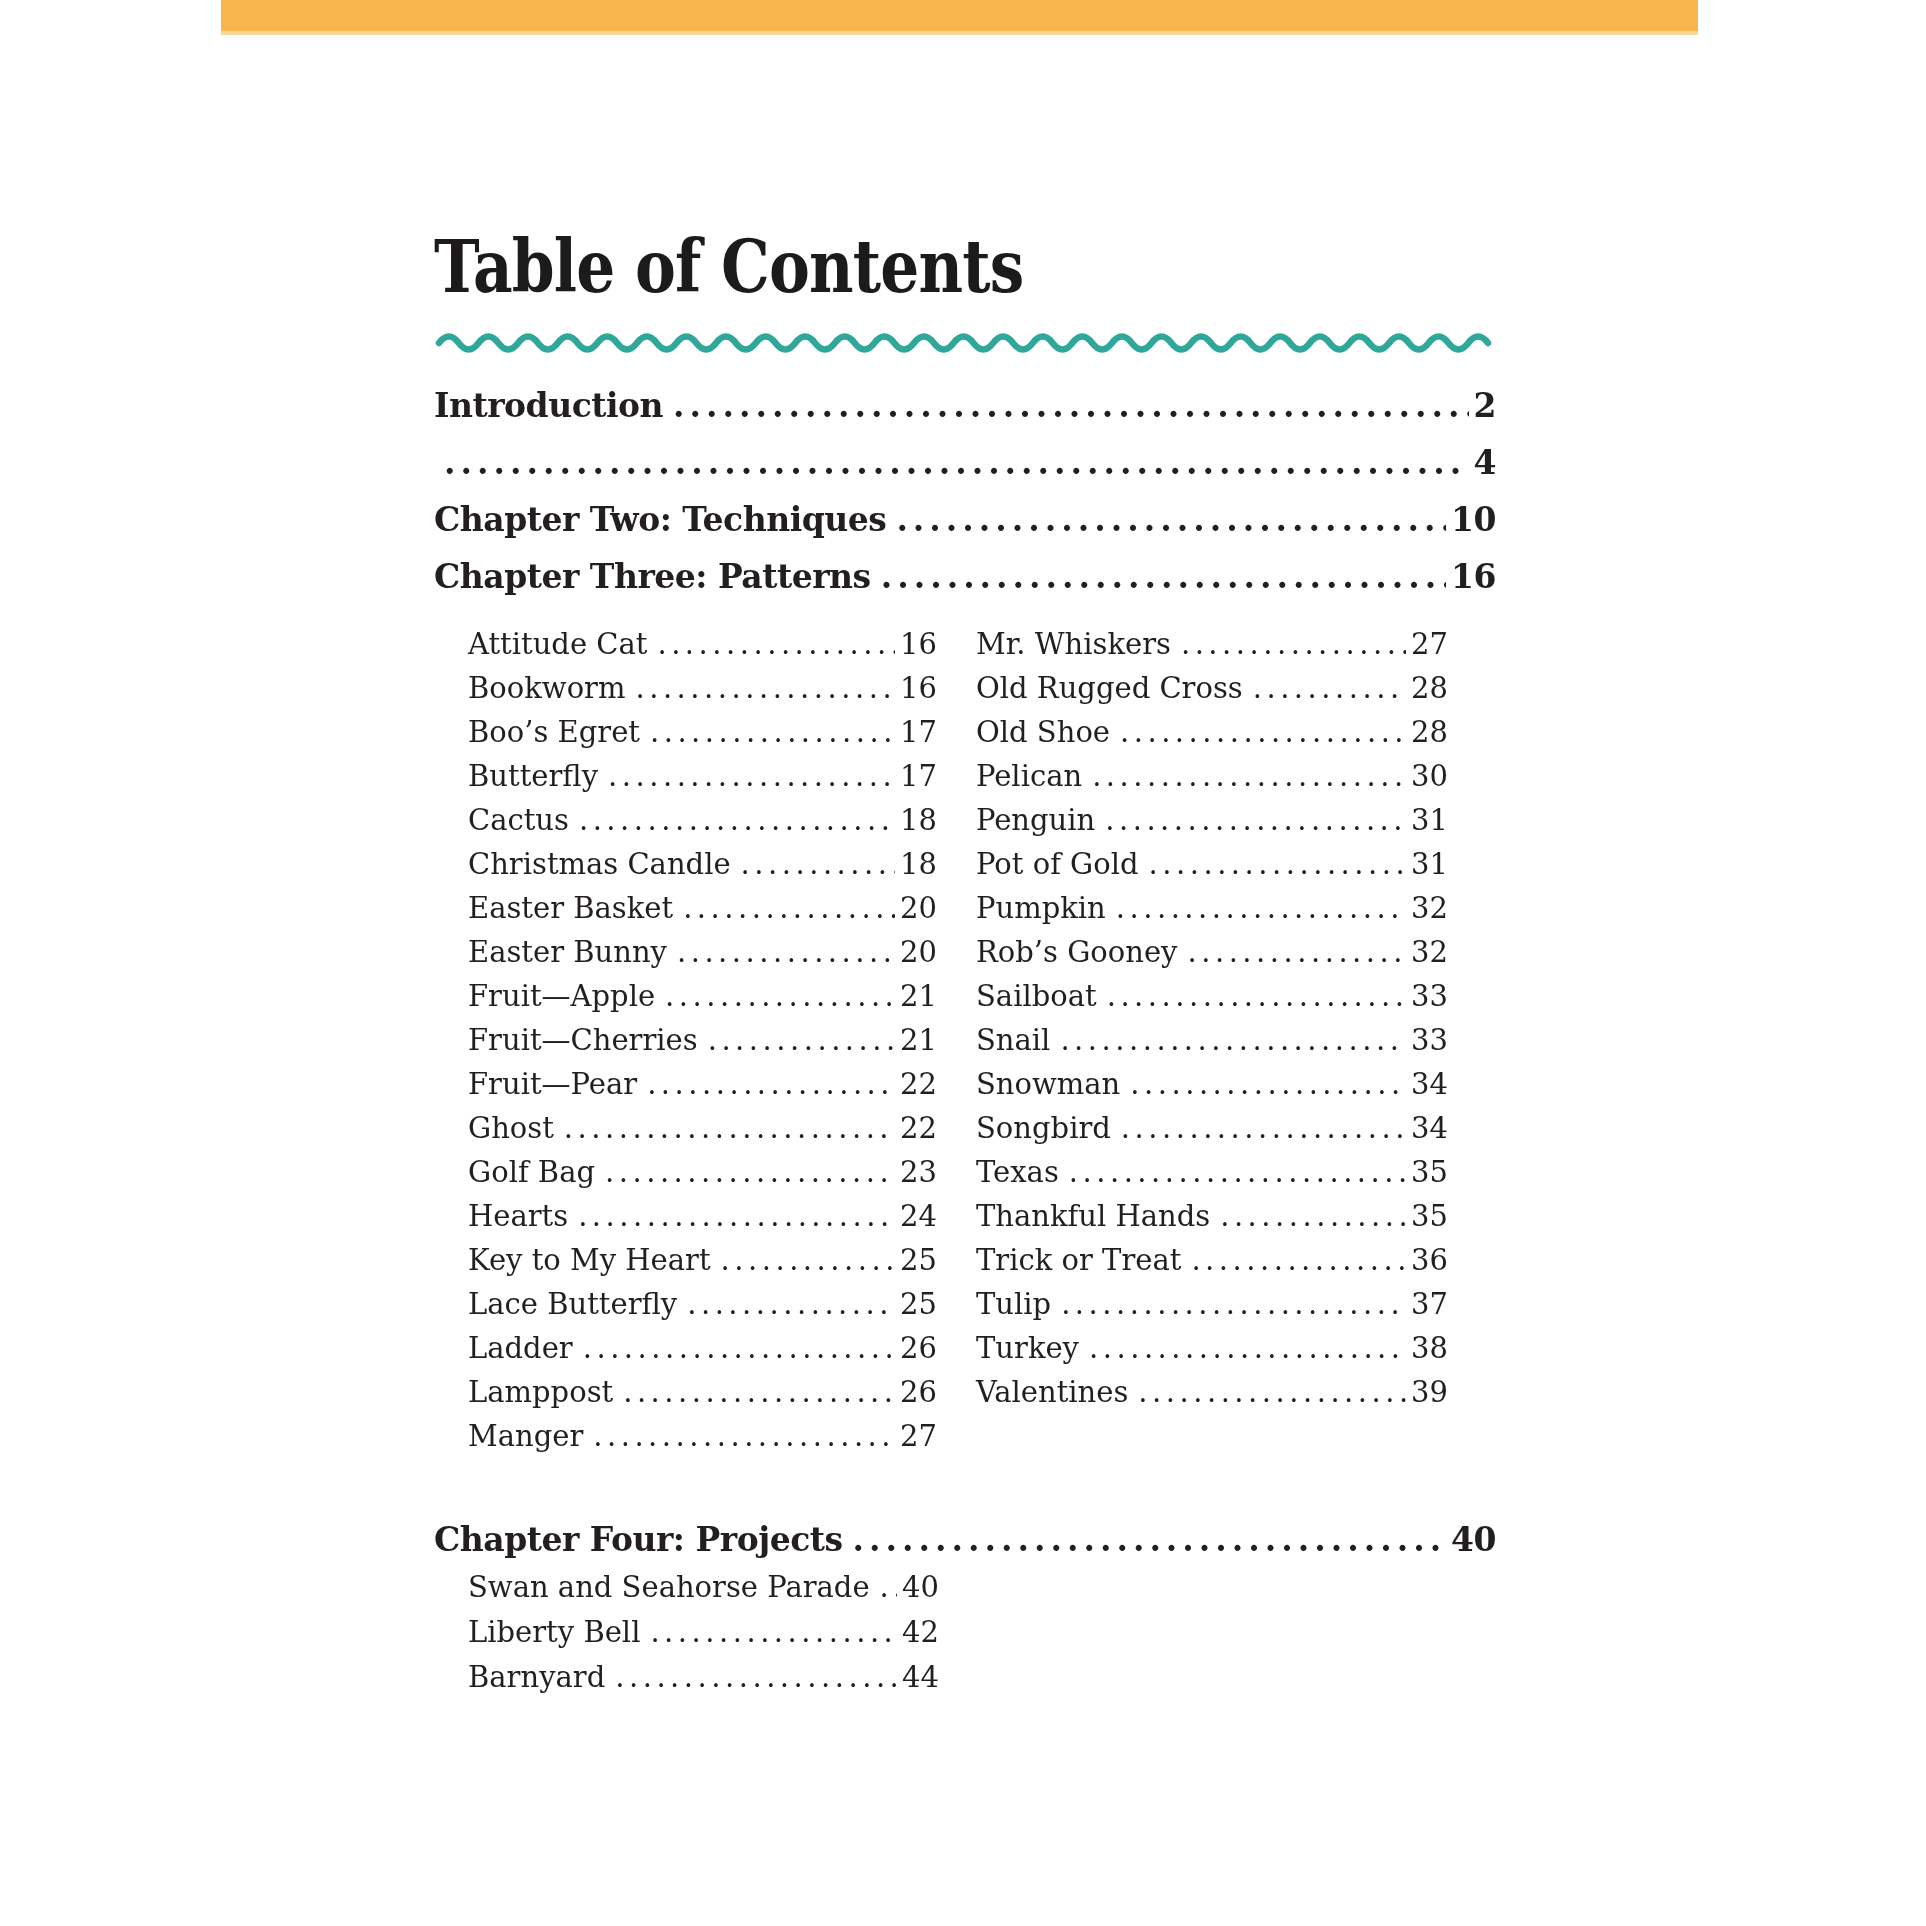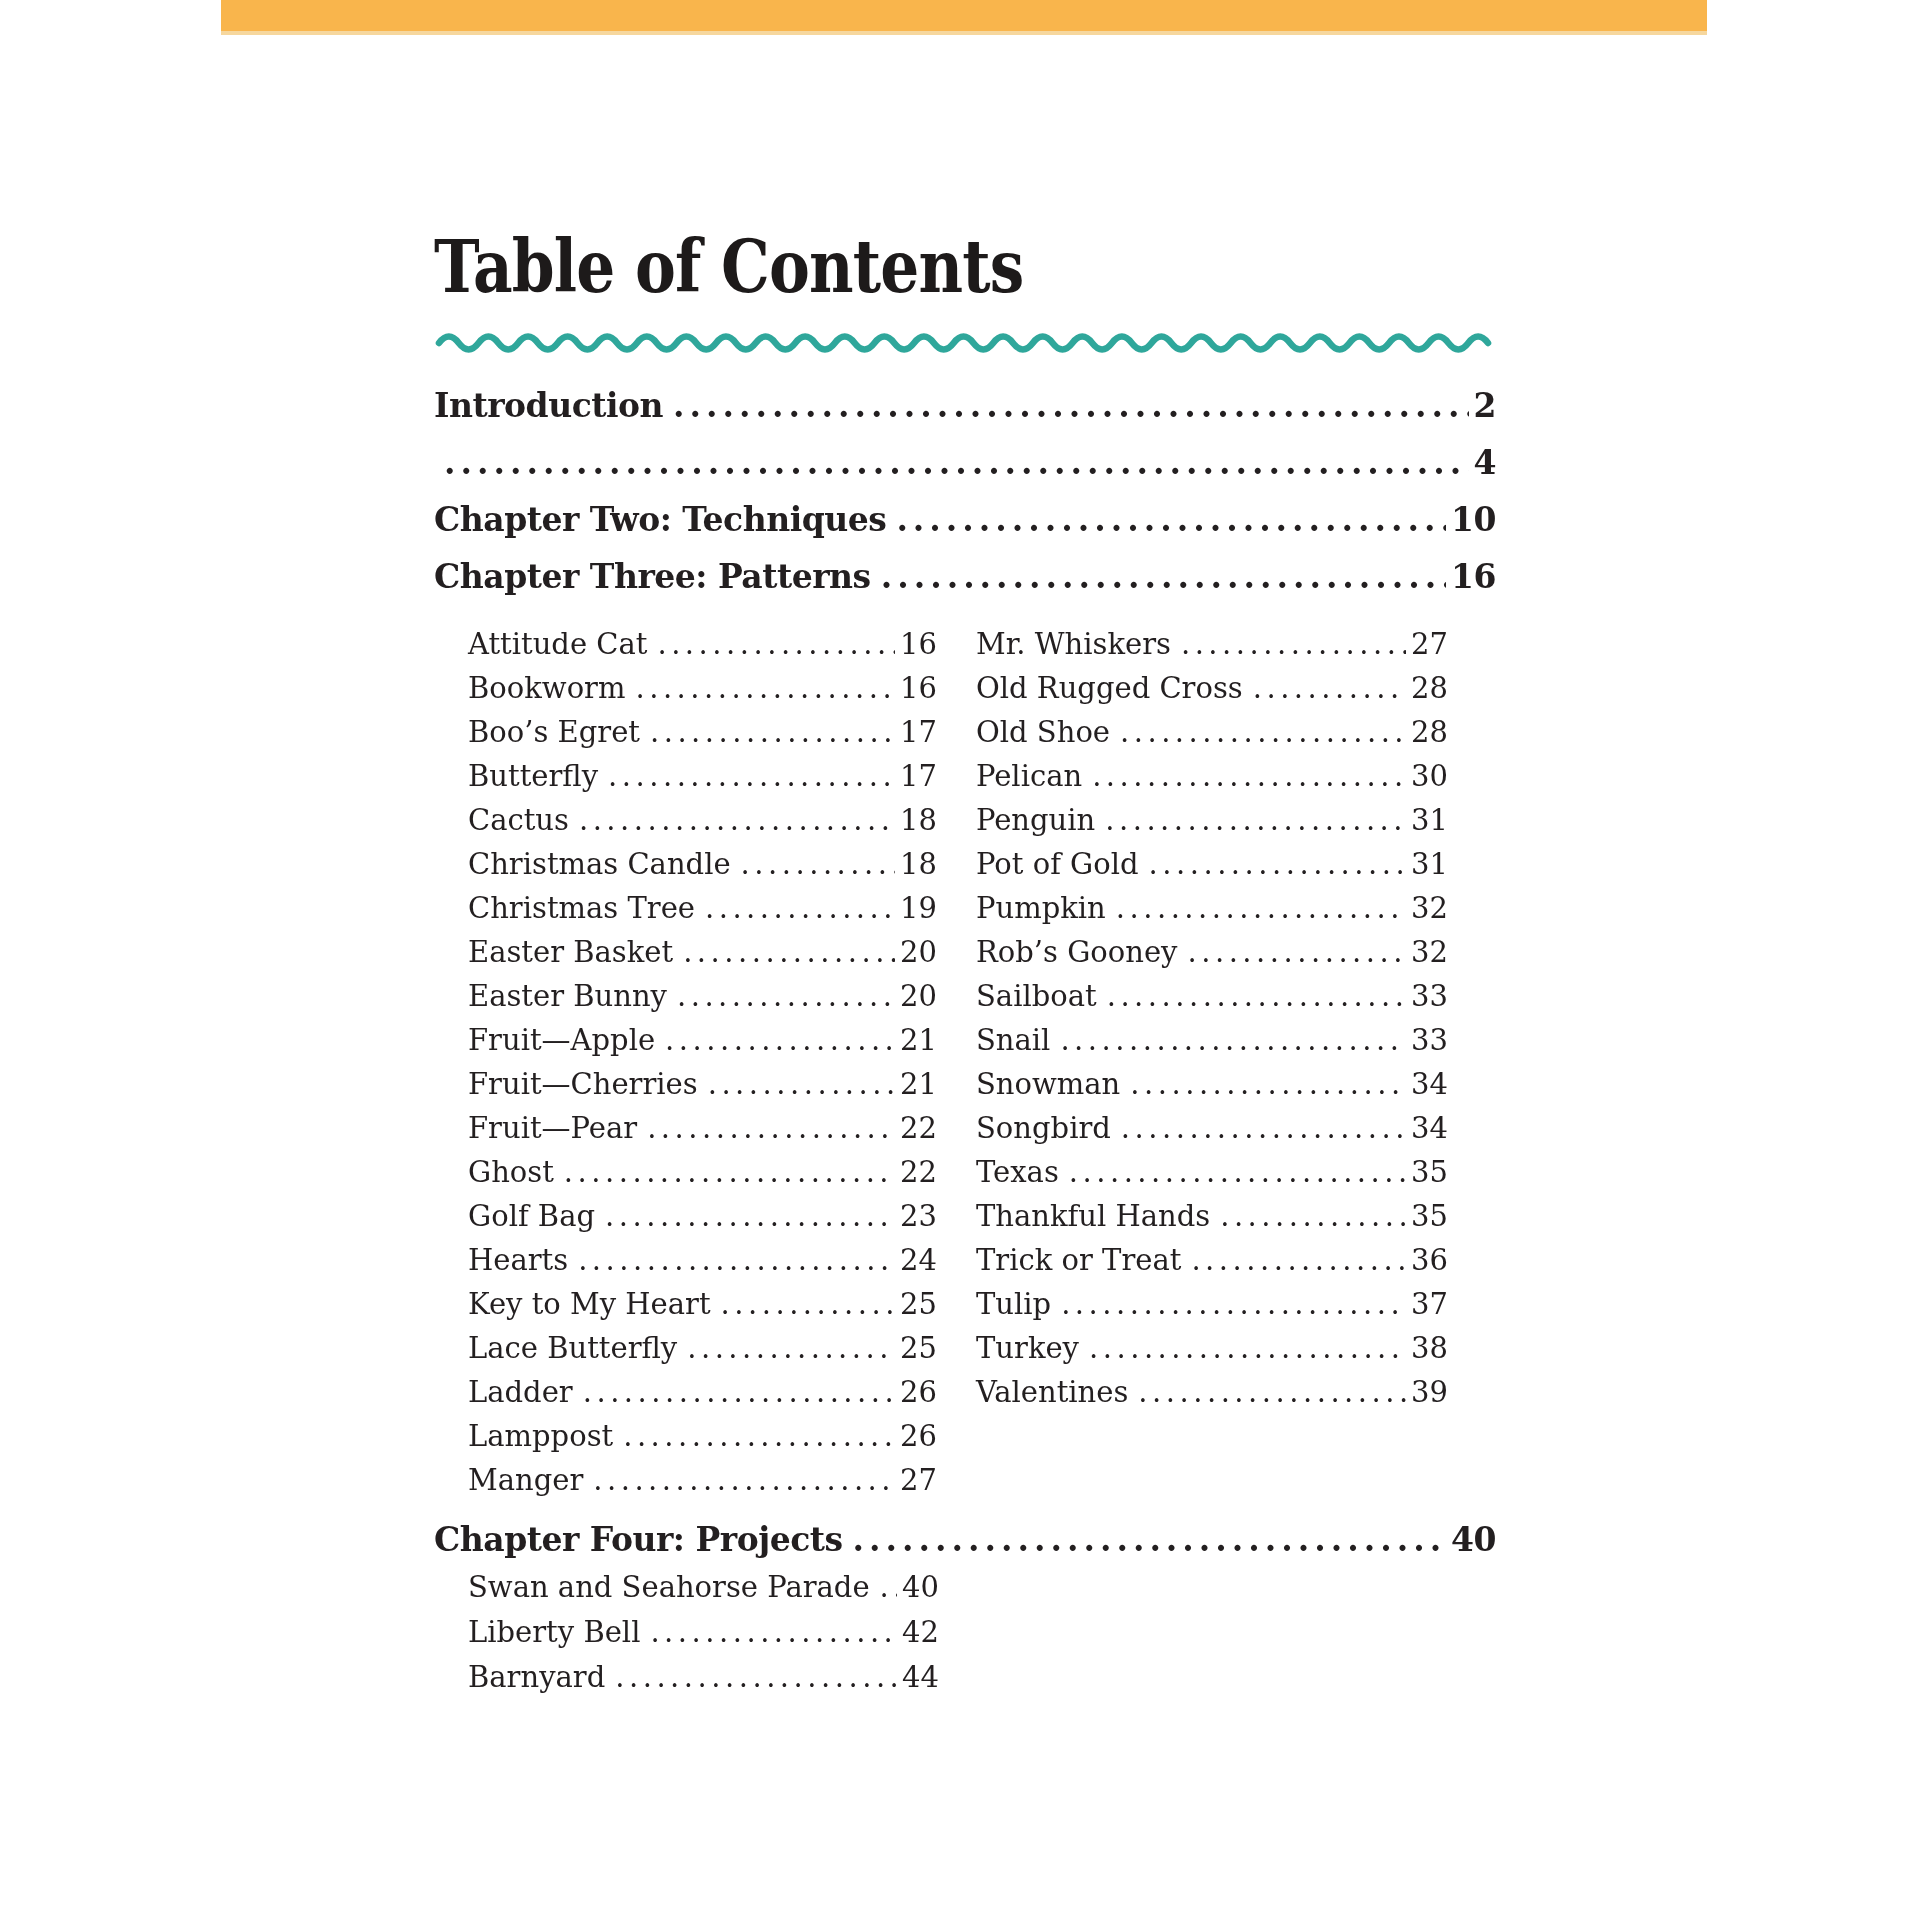--- a/index.html
+++ b/index.html
@@ -4,21 +4,20 @@
 <style>
   html, body { margin: 0; padding: 0; background: #ffffff; }
   .page {
     position: relative;
     width: 1698px;
     height: 1927px;
     background: #ffffff;
     overflow: hidden;
     font-family: "DejaVu Serif", serif;
     color: #231f20;
-    padding-left: 14px;
   }
 
   
   .topbar {
     position: absolute;
     left: 221px;
     top: 0;
     width: 1486px;
     height: 31px;
     background: #f9b54c;
@@ -146,25 +145,20 @@
         <span class="label">Cactus</span>
         <span class="leader"></span>
         <span class="page-num">18</span>
       </div>
       <div class="row">
         <span class="label">Christmas Candle</span>
         <span class="leader"></span>
         <span class="page-num">18</span>
       </div>
       <div class="row">
-        <span class="label">Christmas Tree</span>
-        <span class="leader"></span>
-        <span class="page-num">19</span>
-      </div>
-      <div class="row">
         <span class="label">Easter Basket</span>
         <span class="leader"></span>
         <span class="page-num">20</span>
       </div>
       <div class="row">
         <span class="label">Easter Bunny</span>
         <span class="leader"></span>
         <span class="page-num">20</span>
       </div>
       <div class="row">

